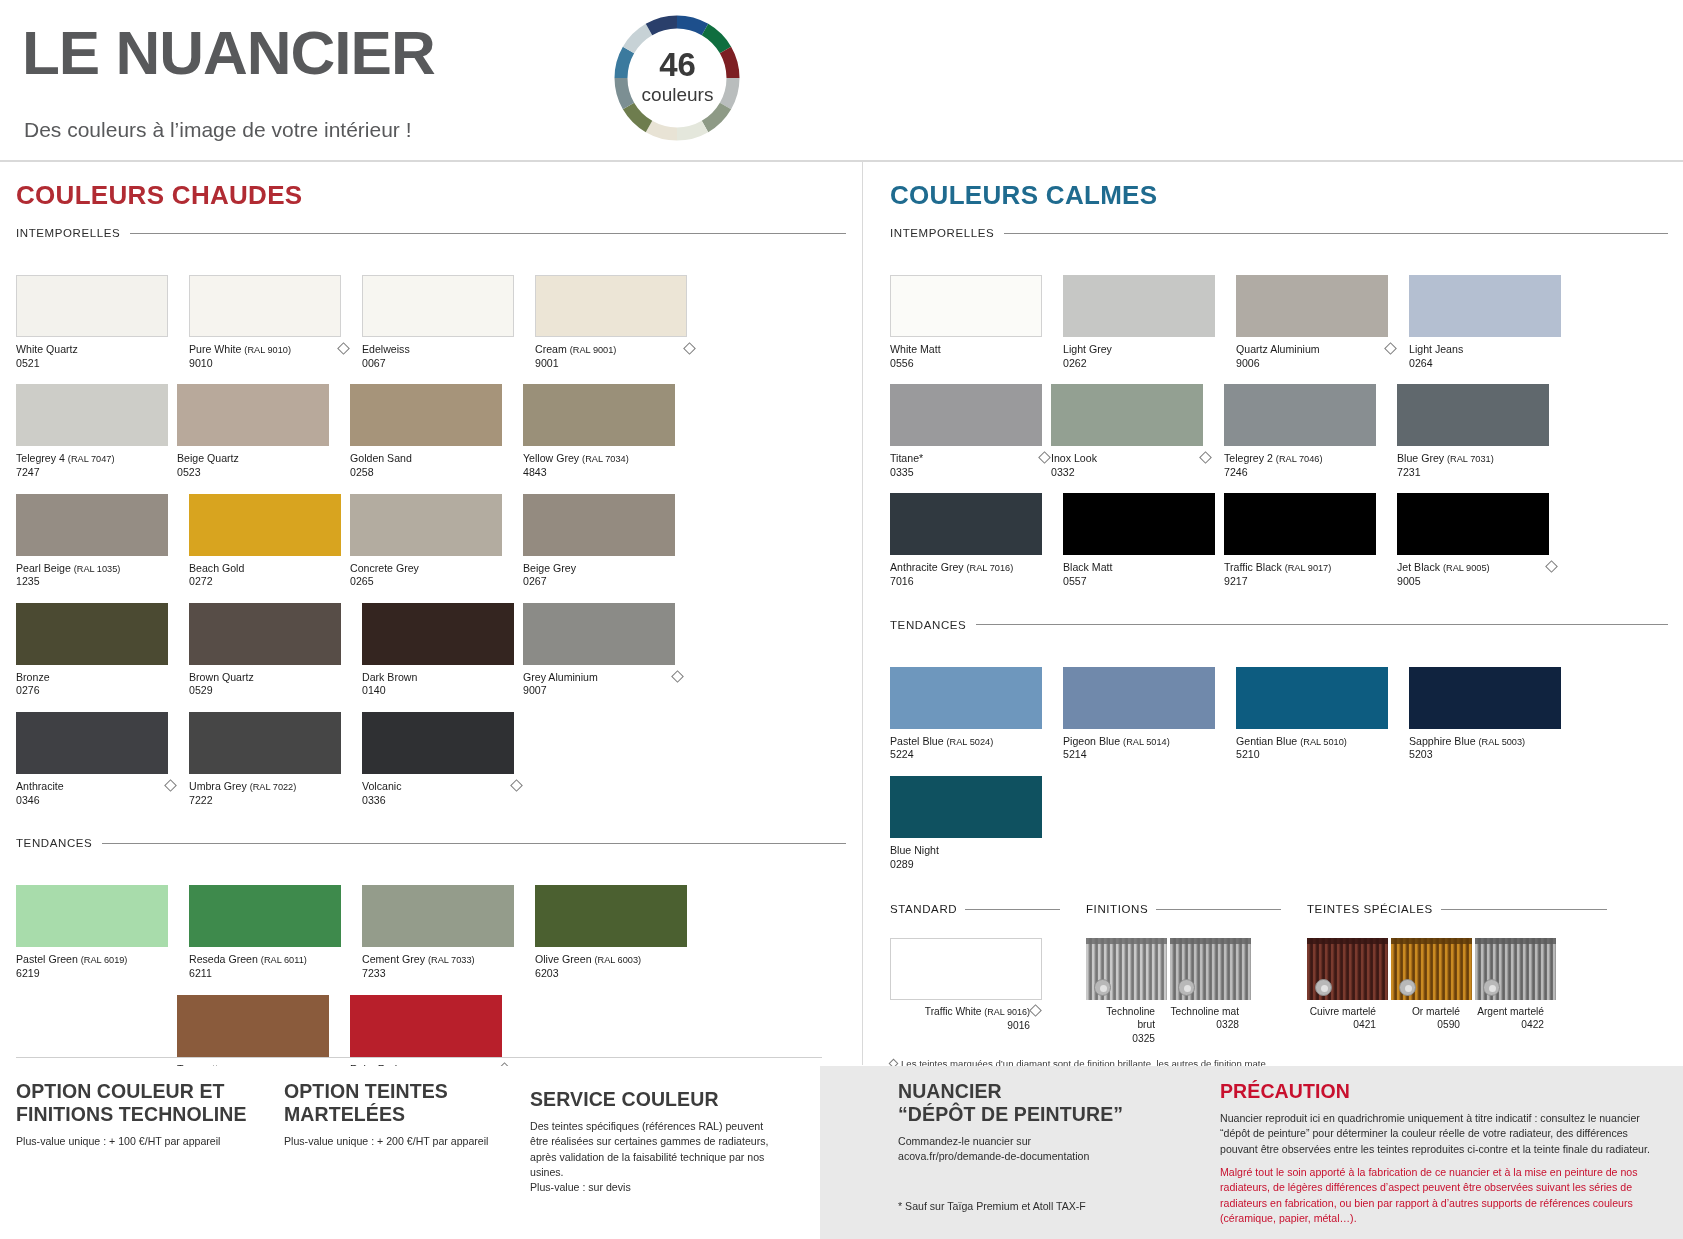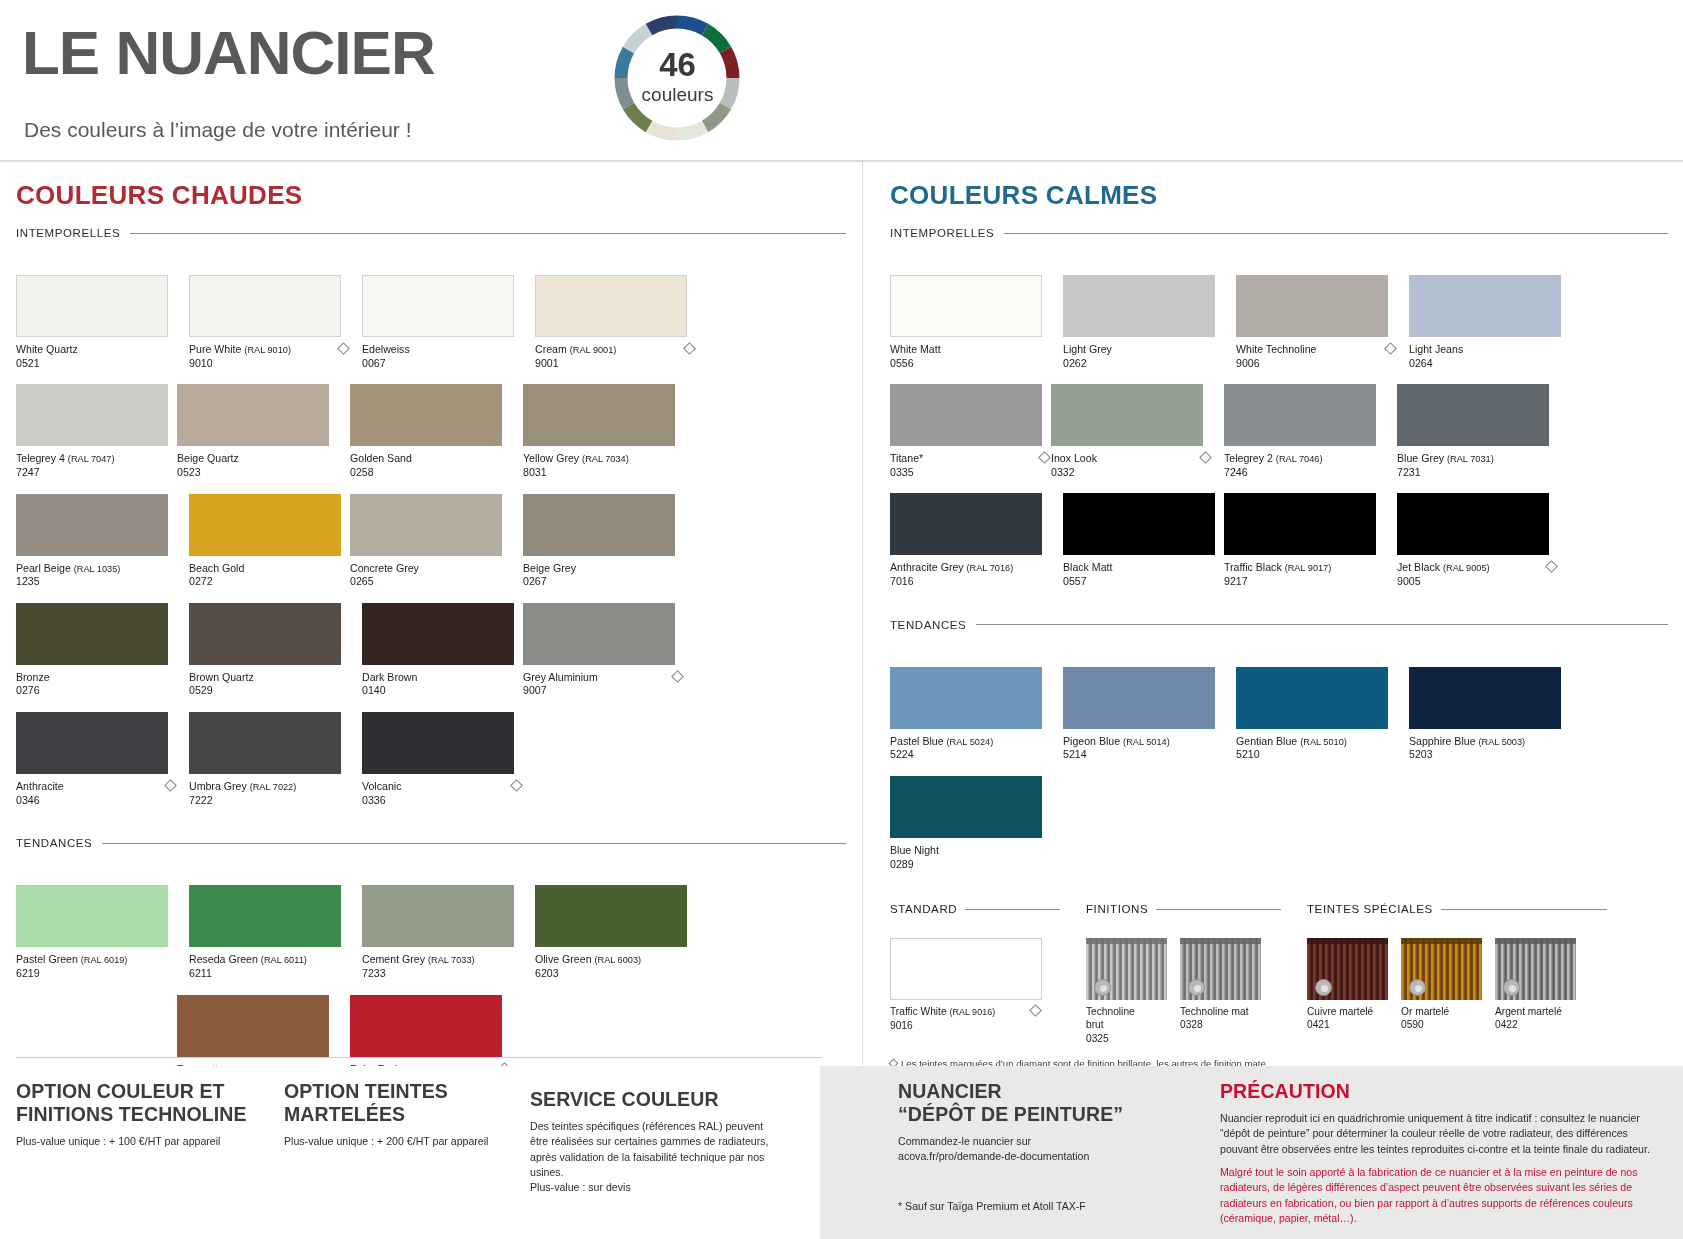--- a/index.html
+++ b/index.html
@@ -68,21 +68,21 @@
     width:9px; height:9px; transform:rotate(45deg);
     border:1px solid #7d7d7d;
   }
 
   
   .panels { display:flex; margin-top:18px; gap:26px; }
   .panel-col { }
   .panel-head { display:flex; align-items:center; gap:8px; margin-bottom:23px; }
   .panel-head .lbl { font-size:11.5px; letter-spacing:.6px; }
   .panel-head .rule { flex:1; height:1px; background:#8d8d8d; }
-  .pitem { width:81px; margin-right:13px; }
+  .pitem { width:81px; margin-right:3px;text-align:right; }
   .prow { display:flex; }
   .pcap { margin-top:5px; font-size:10.2px; line-height:1.3; position:relative; padding-right:12px; }
   .pbox { width:81px; height:62px; border:1px solid #cfcfcf; background:#fff; }
   .pbox.wide { width:152px; }
 
   
   .rad { width:81px; height:62px; position:relative; overflow:hidden; }
   .rad .fins { position:absolute; inset:0; }
   .rad .valve {
     position:absolute; left:8px; bottom:4px; width:17px; height:17px;
@@ -178,21 +178,21 @@
         <div class="cell">
           <div class="sw" style="background: rgb(184, 169, 155);"></div>
           <div class="cap"><span>Beige Quartz </span><span class="code">0523</span></div>
         </div>
         <div class="cell">
           <div class="sw" style="background: rgb(166, 148, 122);"></div>
           <div class="cap"><span>Golden Sand </span><span class="code">0258</span></div>
         </div>
         <div class="cell">
           <div class="sw" style="background: rgb(154, 144, 121);"></div>
-          <div class="cap"><span>Yellow Grey </span><span class="ral">(RAL 7034)</span><span class="code">8031</span></div>
+          <div class="cap"><span>Yellow Grey </span><span class="ral">(RAL 7034)</span><span class="code">4843</span></div>
         </div>
         <div class="cell">
           <div class="sw" style="background: rgb(149, 141, 132);"></div>
           <div class="cap"><span>Pearl Beige </span><span class="ral">(RAL 1035)</span><span class="code">1235</span></div>
         </div>
         <div class="cell">
           <div class="sw" style="background: rgb(216, 164, 31);"></div>
           <div class="cap"><span>Beach Gold </span><span class="code">0272</span></div>
         </div>
         <div class="cell">
@@ -277,21 +277,21 @@
         <div class="cell">
           <div class="sw bordered" style="background: rgb(251, 251, 248);"></div>
           <div class="cap"><span>White Matt </span><span class="code">0556</span></div>
         </div>
         <div class="cell">
           <div class="sw" style="background: rgb(198, 199, 197);"></div>
           <div class="cap"><span>Light Grey </span><span class="code">0262</span></div>
         </div>
         <div class="cell">
           <div class="sw" style="background: rgb(176, 171, 164);"></div>
-          <div class="cap"><span>White Technoline </span><span class="code">9006</span><span class="dia"></span></div>
+          <div class="cap"><span>Quartz Aluminium </span><span class="code">9006</span><span class="dia"></span></div>
         </div>
         <div class="cell">
           <div class="sw" style="background: rgb(180, 191, 209);"></div>
           <div class="cap"><span>Light Jeans </span><span class="code">0264</span></div>
         </div>
         <div class="cell">
           <div class="sw" style="background: rgb(154, 154, 156);"></div>
           <div class="cap"><span>Titane* </span><span class="code">0335</span><span class="dia"></span></div>
         </div>
         <div class="cell">

